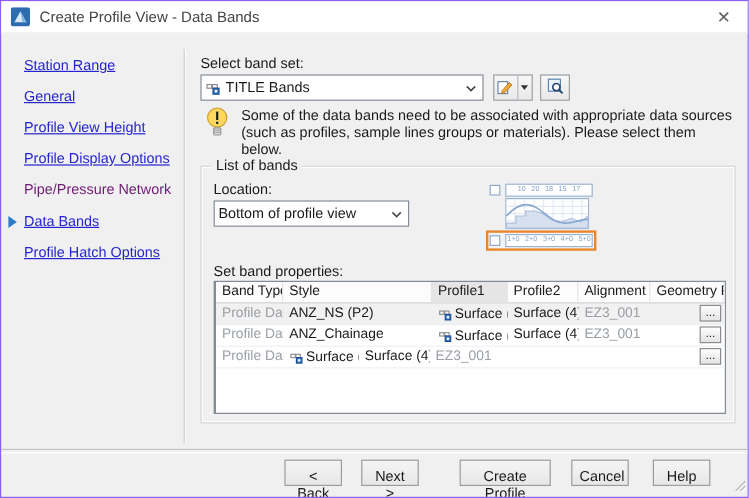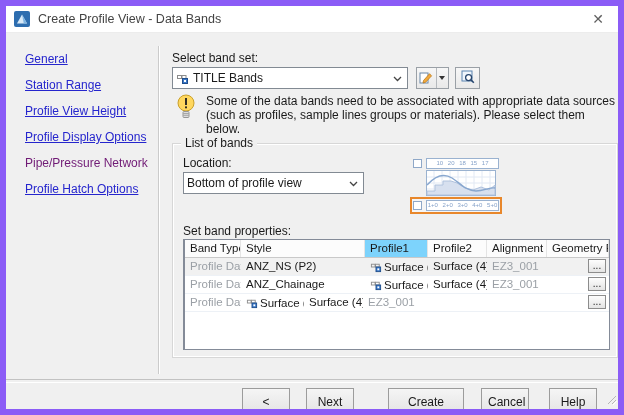--- a/index.html
+++ b/index.html
@@ -1,16 +1,16 @@
 <!DOCTYPE html>
 <html><head>
 <meta charset="utf-8">
 <style>
   html,body{margin:0;padding:0;background:#d6d6d6;font-family:"Liberation Sans",sans-serif;}
-  .window{position:relative;width:624px;height:415px;background:#f0f0f0;border:6px solid #8b5cf6;box-sizing:border-box;overflow:hidden;font-size:12px;color:#1a1a1a;}
+  .window{position:relative;width:624px;height:415px;background:#f0f0f0;border:1px solid #8b5cf6;box-sizing:border-box;overflow:hidden;font-size:12px;color:#1a1a1a;}
   
   .titlebar{position:absolute;left:0;top:0;right:0;height:27px;background:#ffffff;display:flex;align-items:center;padding:0 8px;box-sizing:border-box;border-bottom:1px solid #ececec;}
   .titlebar .logo{width:16px;height:16px;flex:0 0 auto;}
   .titlebar .title{margin-left:8px;color:#444;font-size:12.5px;}
   .titlebar .close{margin-left:auto;color:#5f5f5f;font-size:14px;line-height:14px;padding:2px 6px;cursor:default;}
   
   .sidebar{position:absolute;left:19px;top:47px;width:135px;}
   .nav-item{position:relative;height:13px;line-height:13px;margin-bottom:13px;white-space:nowrap;}
   .nav-item span.lbl{color:#2525cd;text-decoration:underline;cursor:pointer;}
   .nav-item.disabled span.lbl{color:#701a75;text-decoration:none;cursor:default;}
@@ -71,25 +71,26 @@
           <rect width="16" height="16" rx="2" fill="#2d6daf"></rect>
           <path d="M3 12.5 L8 3.5 L13 12.5 Z" fill="#d8e9f7"></path>
           <path d="M8 3.5 L13 12.5 L9.8 12.5 Z" fill="#7fb5e2"></path>
         </svg>
     </span>
     <span class="title statictext">Create Profile View - Data Bands</span>
     <span class="close">✕</span>
   </div>
 
   <div class="sidebar">
+    <div class="nav-item"><span class="lbl">Station Range</span></div>
     <div class="nav-item"><span class="lbl">General</span></div>
-    <div class="nav-item"><span class="lbl">Station Range</span></div>
     <div class="nav-item"><span class="lbl">Profile View Height</span></div>
     <div class="nav-item"><span class="lbl">Profile Display Options</span></div>
     <div class="nav-item disabled"><span class="lbl">Pipe/Pressure Network</span></div>
+    <div class="nav-item"><span class="arrow"></span><span class="lbl">Data Bands</span></div>
     <div class="nav-item"><span class="lbl">Profile Hatch Options</span></div>
   </div>
   <div class="vsep"></div>
 
   <div class="glabel statictext" style="left:166px;top:45px;">Select band set:</div>
   <div class="combo" style="left:166px;top:61px;width:236px;">
     <span class="cicon">
       <svg width="13" height="13" viewBox="0 0 13 13">
           <rect x="1.5" y="3.5" width="4" height="3" fill="none" stroke="#8c8c8c"></rect>
           <rect x="6" y="3.5" width="4" height="3" fill="none" stroke="#8c8c8c"></rect>
@@ -136,21 +137,21 @@
           <line x1="7" y1="21.3" x2="13" y2="21.3" stroke="#a7a7a7"></line>
         </svg>
     </span>
     <span class="txt statictext">Some of the data bands need to be associated with appropriate data sources (such as profiles, sample lines groups or materials). Please select them below.</span>
   </div>
 
   <div class="groupbox">
     <span class="legend statictext">List of bands</span>
 
     <div class="glabel statictext" style="left:10px;top:12px;">Location:</div>
-    <div class="combo" style="left:10px;top:28px;width:181px;">
+    <div class="combo" style="left:10px;top:28px;width:163px;">
       <span class="val">Bottom of profile view</span>
       <span class="chev">
         <svg width="9" height="6" viewBox="0 0 9 6">
             <polyline points="1,1 4.5,4.5 8,1" fill="none" stroke="#454545" stroke-width="1.3"></polyline>
           </svg>
       </span>
     </div>
 
     <div class="preview">
       <div class="prow">
@@ -180,21 +181,21 @@
         <span class="pstrip">1+0 2+0 3+0 4+0 5+0</span>
       </div>
     </div>
 
     <div class="glabel statictext" style="left:10px;top:80px;">Set band properties:</div>
 
     <div class="grid">
       <div class="grow header">
         <div class="gcell c0">Band Type</div>
         <div class="gcell c1">Style</div>
-        <div class="gcell c2" style="background:#7dd3fc;">Profile1</div>
+        <div class="gcell c2" style="background:#e5e5e5;">Profile1</div>
         <div class="gcell c3">Profile2</div>
         <div class="gcell c4">Alignment</div>
         <div class="gcell c5">Geometry P...</div>
       </div>
 
       <div class="grow r first">
         <div class="gcell c0 dim">Profile Data</div>
         <div class="gcell c1">ANZ_NS (P2)</div>
         <div class="gcell c2 p1cell">
             <svg width="12" height="12" viewBox="0 0 13 13">

